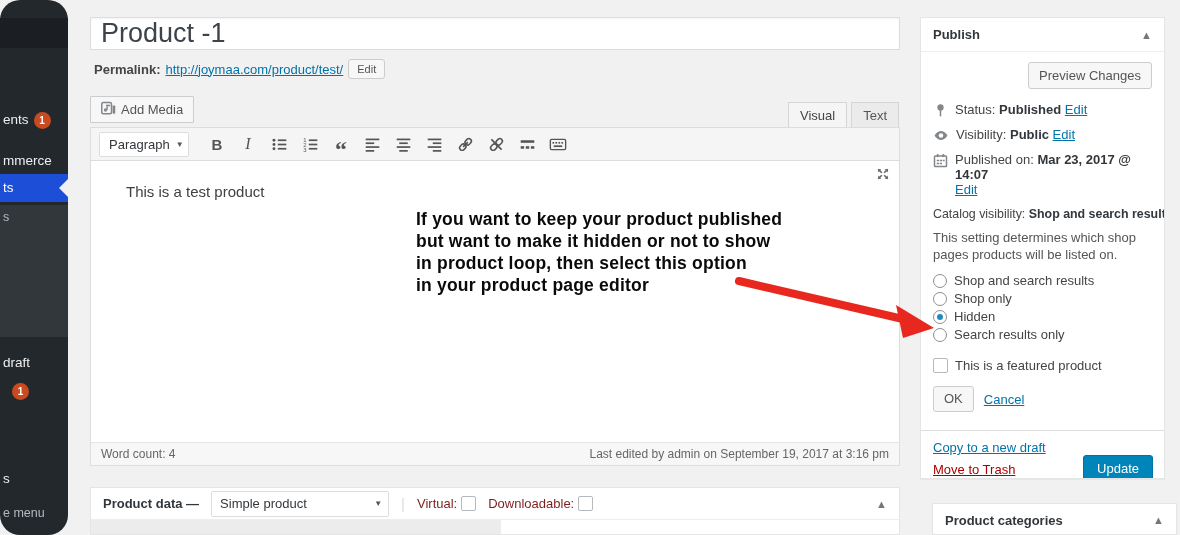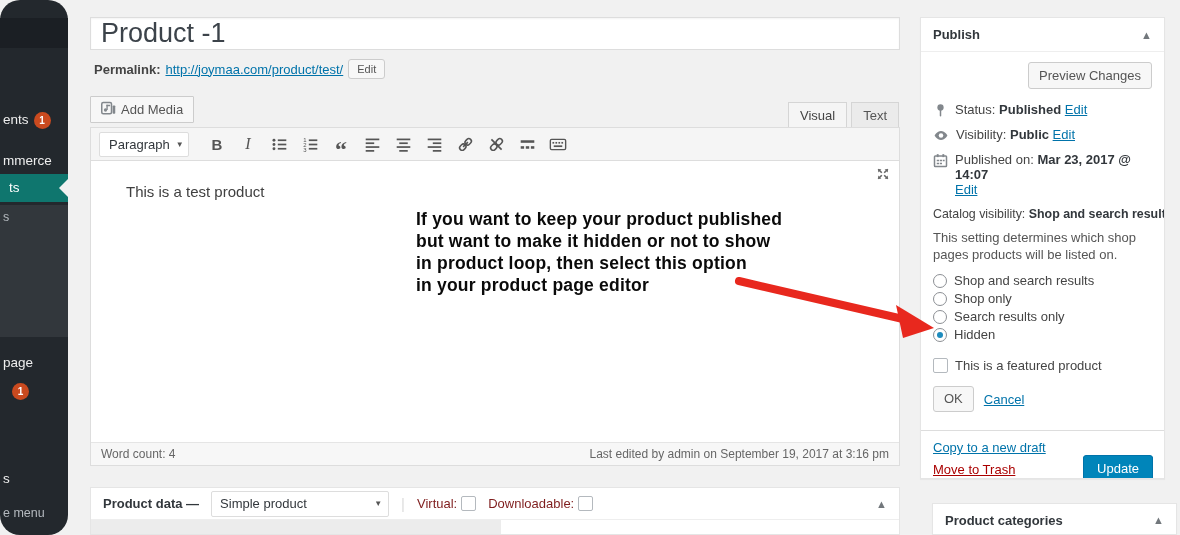--- a/index.html
+++ b/index.html
@@ -7,21 +7,21 @@
   body { font-family:"Liberation Sans", sans-serif; }
   .page { position:relative; width:1180px; height:535px; background:#f1f1f1; overflow:hidden; font-size:13px; color:#444; }
 
   
   .sidebar { position:absolute; left:0; top:0; width:68px; height:535px; background:#23282d; z-index:5;border-radius:20px; }
   .sidebar .band-dark { position:absolute; left:0; top:18px; width:100%; height:30px; background:#1b1f24; }
   .sidebar .submenu-block { position:absolute; left:0; top:205px; width:100%; height:132px; background:#32373c; }
   .sb-item { position:absolute; left:3px; color:#eee; font-size:13.5px; white-space:nowrap; }
   .sb-item.dim { color:#b4b9be; font-size:12.5px; }
   .sb-badge { display:inline-block; min-width:17px; height:17px; line-height:17px; text-align:center; border-radius:50%; background:#ca4a1f; color:#fff; font-size:10px; font-weight:bold; vertical-align:middle; margin-left:5px; }
-  .sb-active { position:absolute; left:0; top:174px; width:68px; height:28px; background:#0f766e; color:#fff; line-height:28px; padding-left:9px; font-size:13.5px; }
+  .sb-active { position:absolute; left:0; top:174px; width:68px; height:28px; background:#1d4ed8; color:#fff; line-height:28px; padding-left:3px; font-size:13.5px; }
   .sb-active .notch { position:absolute; right:0; top:50%; margin-top:-9px; width:0; height:0; border-top:9px solid transparent; border-bottom:9px solid transparent; border-right:9px solid #f1f1f1; }
   .sb-badge-floating { position:absolute; left:7px; top:383px; }
 
   
   .main { position:absolute; left:90px; top:0; width:810px; height:535px; }
   .title-input { position:absolute; left:0; top:17px; width:810px; height:33px; background:#fff; border:1px solid #ddd; box-shadow:inset 0 1px 2px rgba(0,0,0,.05); font-size:27px; color:#3c434a; padding:0 10px; line-height:31px; overflow:hidden; white-space:nowrap; }
   .permalink-row { position:absolute; left:4px; top:59px; display:flex; align-items:center; gap:5px; font-size:13px; }
   .permalink-row .lab { font-weight:bold; color:#444; }
   a.blue { color:#0073aa; text-decoration:underline; cursor:pointer; }
   .btn-small { display:inline-block; background:#f7f7f7; border:1px solid #ccc; border-radius:3px; color:#555; font-size:11px; line-height:18px; padding:0 8px; cursor:pointer; }
@@ -97,21 +97,21 @@
 
     <span class="sb-item" style="top:112px;"><span>ents</span><span class="sb-badge">1</span></span>
     <span class="sb-item" style="top:153px;">mmerce</span>
 
     <div class="sb-active">
       <span>ts</span>
       <span class="notch"></span>
     </div>
 
     <span class="sb-item dim" style="top:210px;">s</span>
-    <span class="sb-item" style="top:355px;">page</span>
+    <span class="sb-item" style="top:355px;">draft</span>
     <span class="sb-badge sb-badge-floating">1</span>
     <span class="sb-item" style="top:471px;">s</span>
     <span class="sb-item dim" style="top:506px;">e menu</span>
   </div>
 
   <div class="main">
 
     <div class="title-input">Product -1</div>
 
     <div class="permalink-row">
@@ -333,26 +333,26 @@
 
         <div class="radio-row">
           <span class="radio"></span>
           <span>Shop and search results</span>
         </div>
         <div class="radio-row">
           <span class="radio"></span>
           <span>Shop only</span>
         </div>
         <div class="radio-row">
+          <span class="radio checked"></span>
+          <span>Hidden</span>
+        </div>
+        <div class="radio-row">
           <span class="radio"></span>
           <span>Search results only</span>
-        </div>
-        <div class="radio-row">
-          <span class="radio checked"></span>
-          <span>Hidden</span>
         </div>
 
         <div class="featured-row">
           <span class="checkbox"></span>
           <span>This is a featured product</span>
         </div>
 
         <div class="okrow">
           <span class="btn-secondary" style="height:26px;line-height:24px;">OK</span>
           <a class="blue">Cancel</a>

